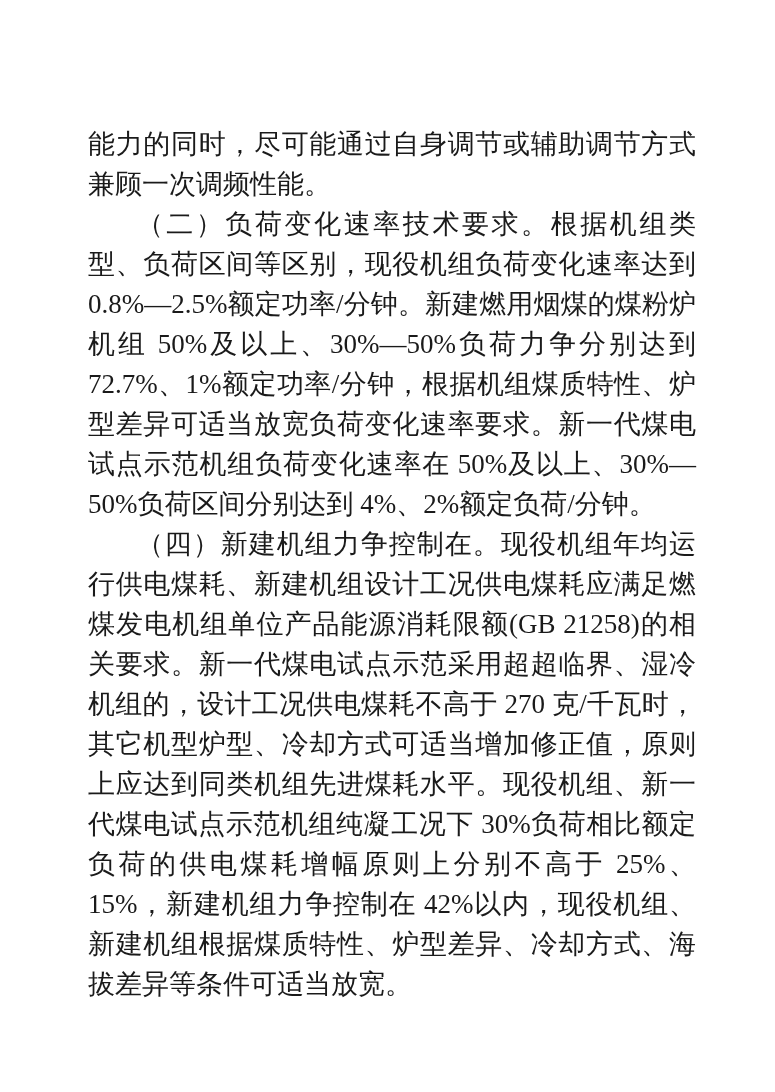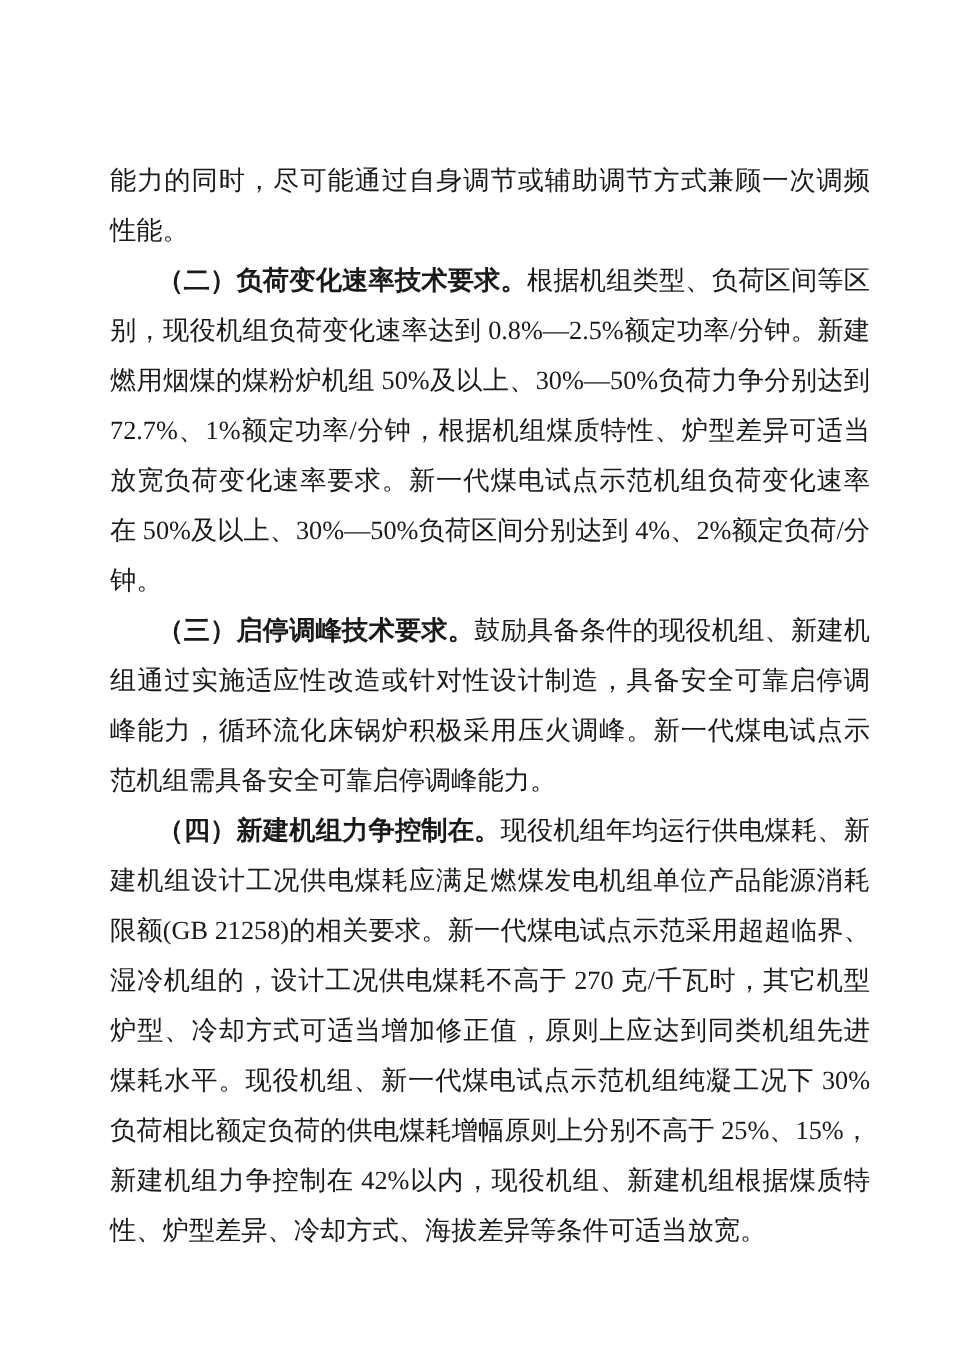--- a/index.html
+++ b/index.html
@@ -11,42 +11,41 @@
     height: 1092px;
     overflow: hidden;
     font-family: "Liberation Serif", "DejaVu Serif", serif;
   }
   .page {
     width: 775px;
     height: 892px;
     background: var(--page-bg, #ffffff);
     padding: 124px 79px 0 88px;
     color: var(--text-color, #1a1a1a);
-    font-size: 21px;
+    font-size: 27px;
     line-height: 40px;
     text-align: justify;
     text-justify: inter-character;
   }
   .para {
     text-indent: 1.8em;
     margin: 0;
   }
   .para.no-indent {
     text-indent: 0;
   }
   .sec-heading {
-    font-weight: bold;
+    font-weight: normal;
   }
 </style>
 </head>
 <body>
 
 <div class="page">
 
   <p class="para no-indent"><span class="body-text">能力的同时，尽可能通过自身调节或辅助调节方式兼顾一次调频性能。</span></p>
 
   <p class="para"><b class="sec-heading">（二）负荷变化速率技术要求。</b><span class="body-text">根据机组类型、负荷区间等区别，现役机组负荷变化速率达到 0.8%—2.5%额定功率/分钟。新建燃用烟煤的煤粉炉机组 50%及以上、30%—50%负荷力争分别达到 72.7%、1%额定功率/分钟，根据机组煤质特性、炉型差异可适当放宽负荷变化速率要求。新一代煤电试点示范机组负荷变化速率在 50%及以上、30%—50%负荷区间分别达到 4%、2%额定负荷/分钟。</span></p>
 
-  <p class="para"><b class="sec-heading">（三）启停调峰技术要求。</b><span class="body-text">鼓励具备条件的现役机组、新建机组通过实施适应性改造或针对性设计制造，具备安全可靠启停调峰能力，循环流化床锅炉积极采用压火调峰。新一代煤电试点示范机组需具备安全可靠启停调峰能力。</span></p>
 
   <p class="para"><b class="sec-heading">（四）新建机组力争控制在。</b><span class="body-text">现役机组年均运行供电煤耗、新建机组设计工况供电煤耗应满足燃煤发电机组单位产品能源消耗限额(GB 21258)的相关要求。新一代煤电试点示范采用超超临界、湿冷机组的，设计工况供电煤耗不高于 270 克/千瓦时，其它机型炉型、冷却方式可适当增加修正值，原则上应达到同类机组先进煤耗水平。现役机组、新一代煤电试点示范机组纯凝工况下 30%负荷相比额定负荷的供电煤耗增幅原则上分别不高于 25%、15%，新建机组力争控制在 42%以内，现役机组、新建机组根据煤质特性、炉型差异、冷却方式、海拔差异等条件可适当放宽。</span></p>
 
 </div>
 
 </body></html>

